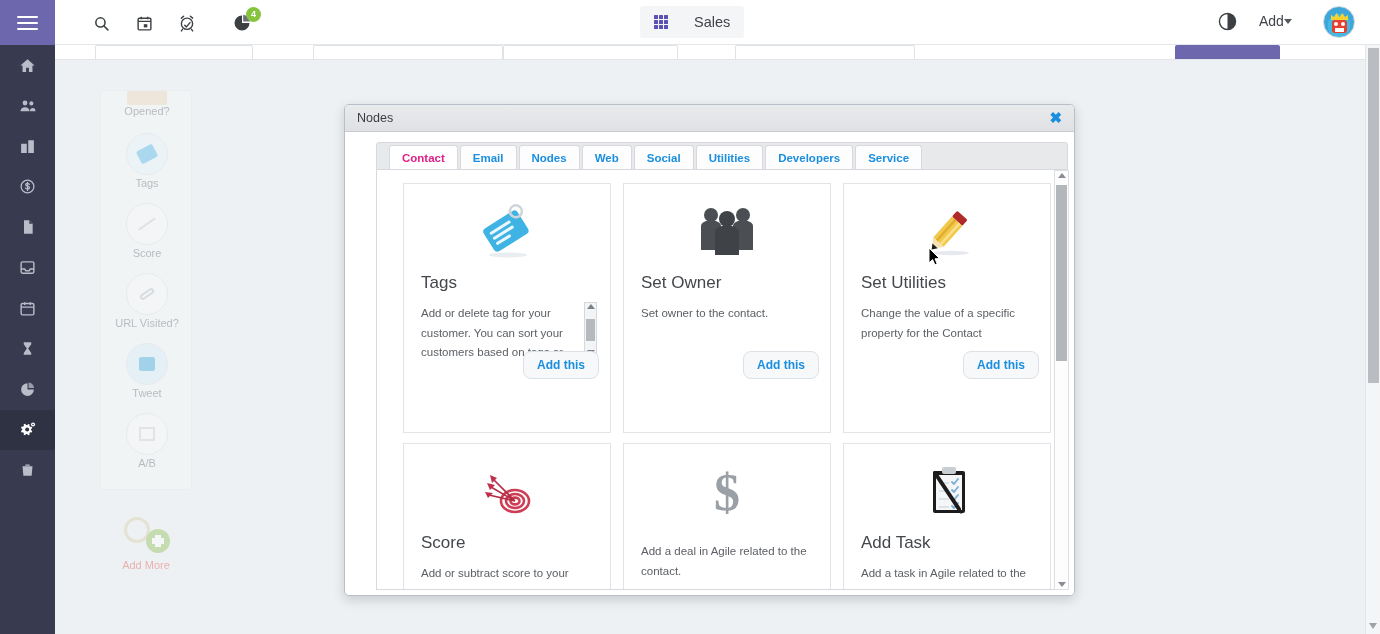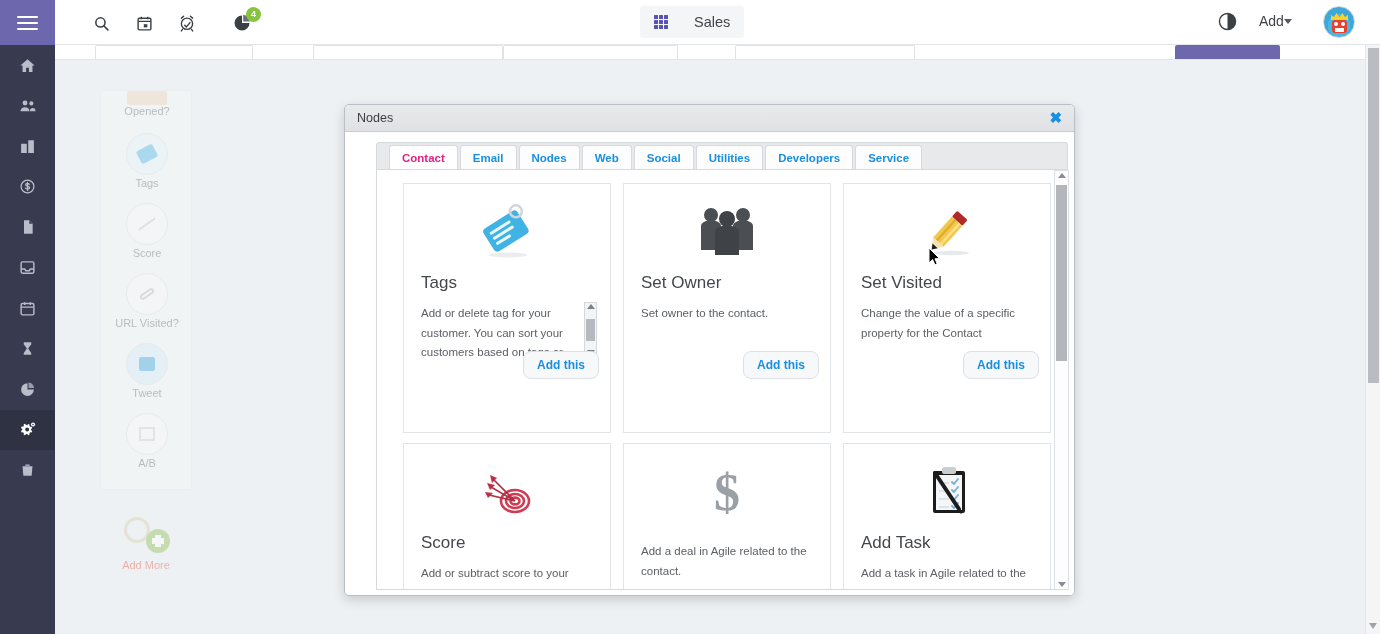--- a/index.html
+++ b/index.html
@@ -604,21 +604,21 @@
                 <rect x="26" y="6" width="14" height="8" rx="1.5" fill="#b02a2a"></rect>
                 <rect x="26" y="14" width="14" height="28" fill="#f2c94c"></rect>
                 <rect x="29.5" y="14" width="2.5" height="28" fill="#e0ae2f"></rect>
                 <rect x="35" y="14" width="2.5" height="28" fill="#fbe08a"></rect>
                 <path d="M26 42h14l-7 10z" fill="#f6e3b0"></path>
                 <path d="M29.5 47h7l-3.5 5z" fill="#1e1e1e"></path>
               </g>
               <ellipse cx="36" cy="50" rx="18" ry="2.2" fill="#e6eaee"></ellipse>
             </svg>
           </div>
-          <div class="card-title">Set Visited</div>
+          <div class="card-title">Set Utilities</div>
           <div class="card-desc-wrap">
             <div class="card-desc">Change the value of a specific property for the Contact</div>
           </div>
           <div class="add-this">Add this</div>
         </div>
       </div>
 
       <div class="card-row" style="padding-top:10px;">
 
         <div class="card">

